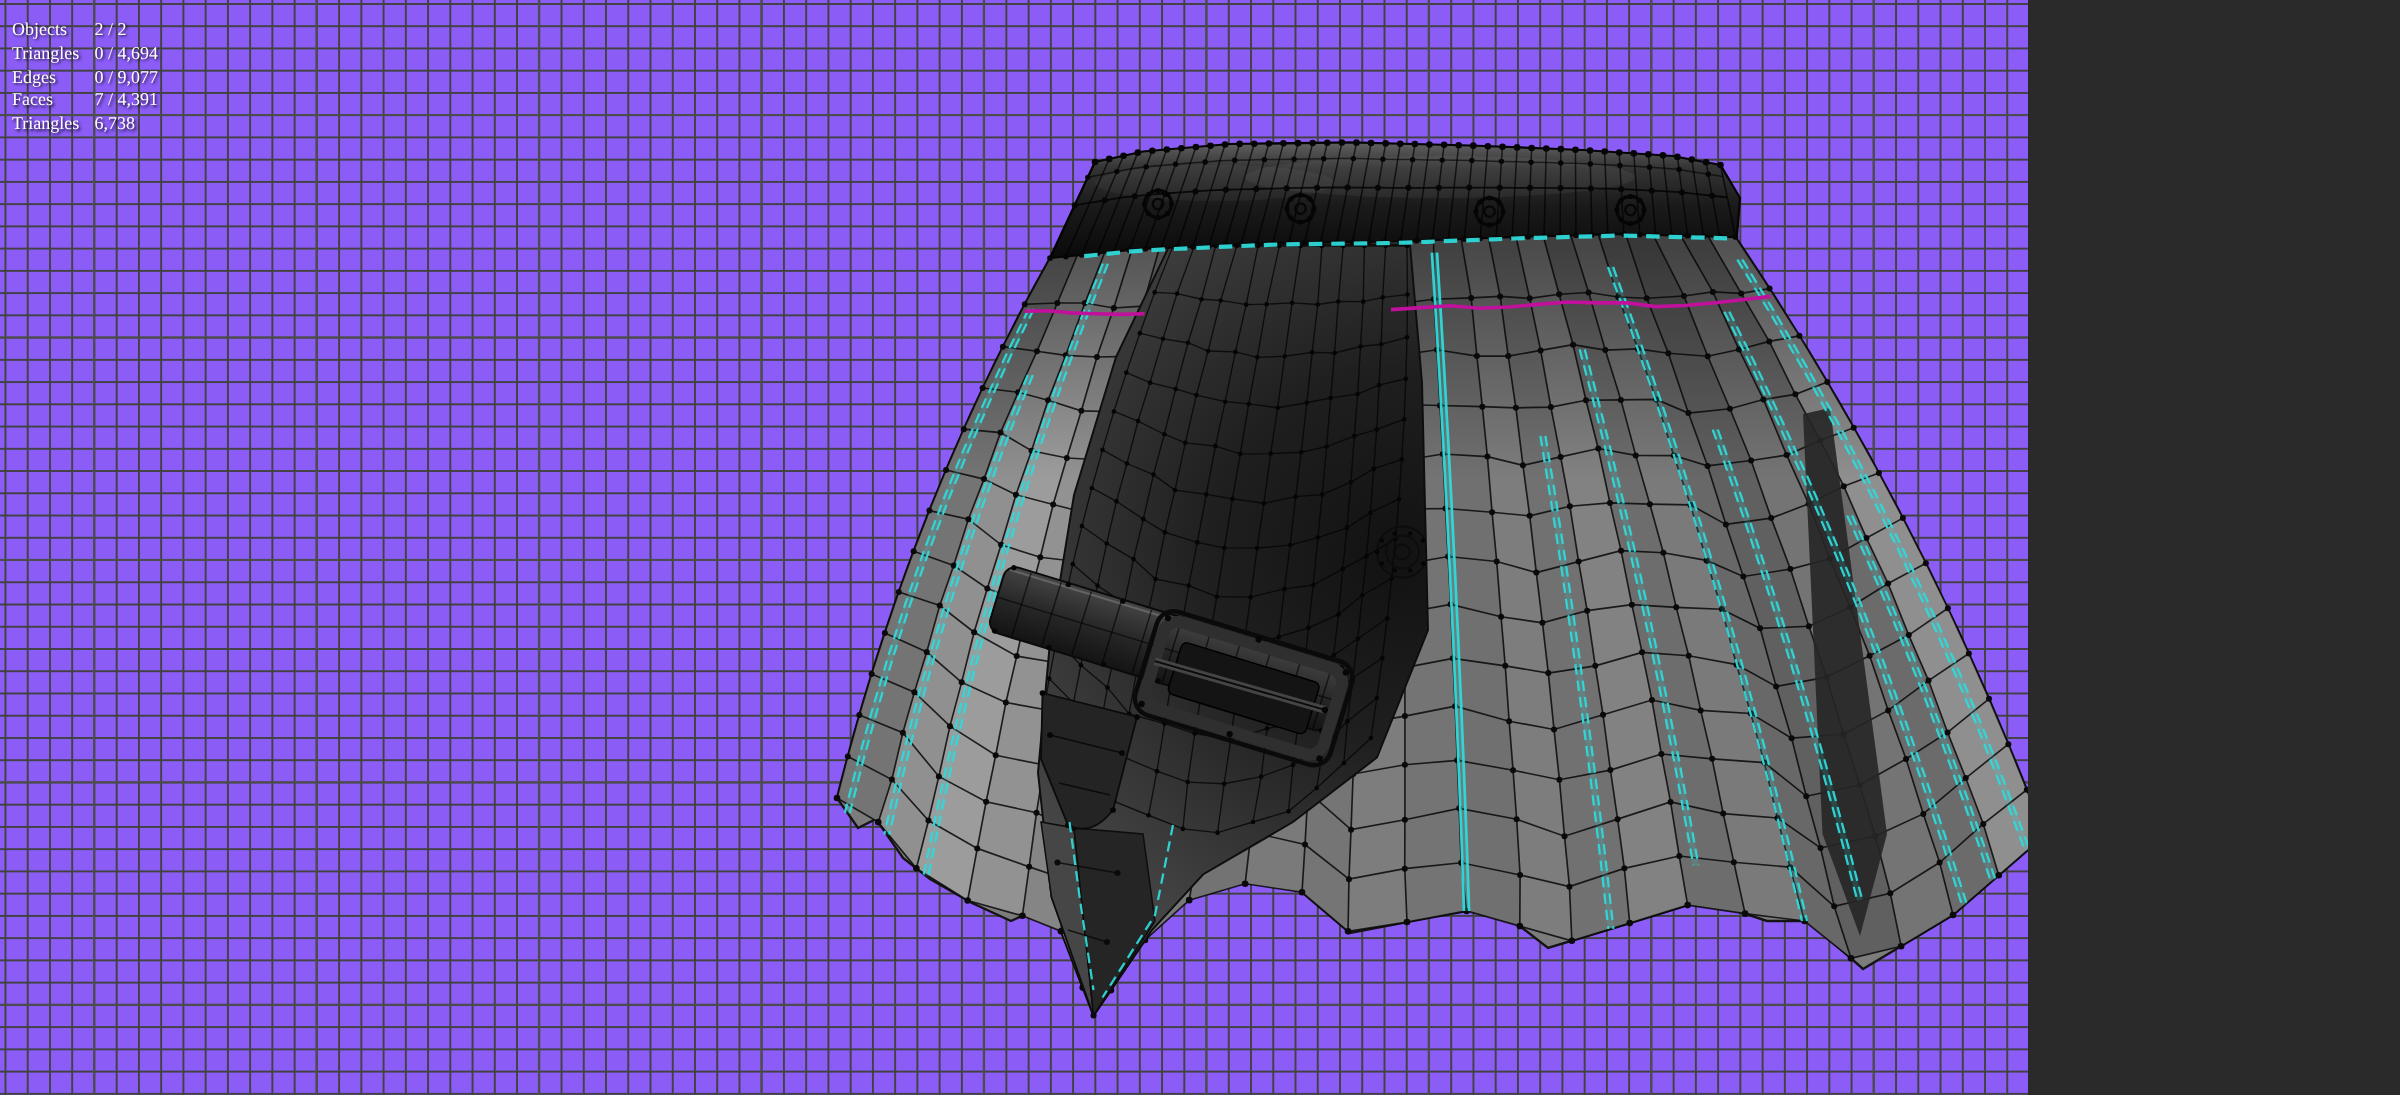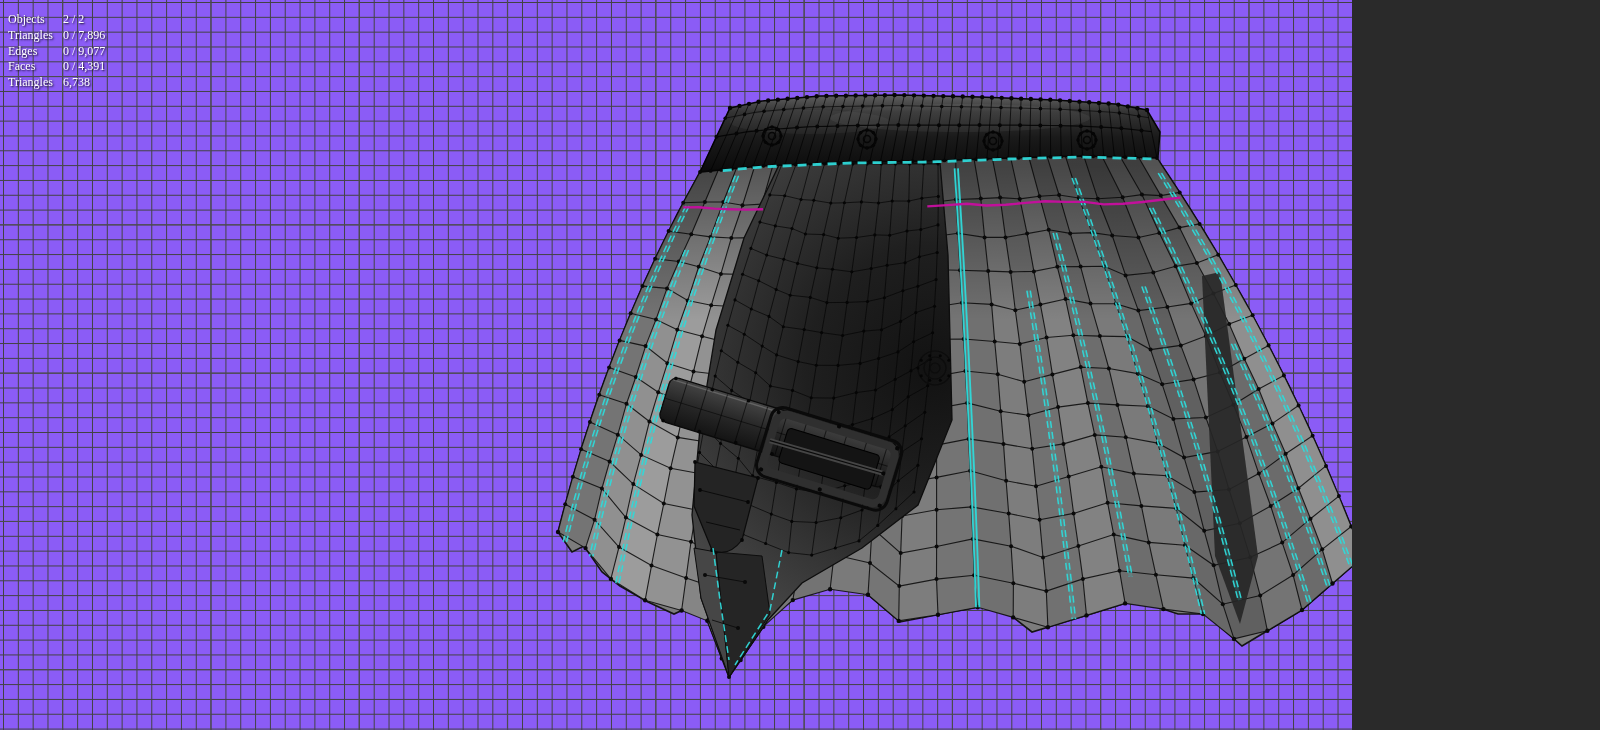--- a/index.html
+++ b/index.html
@@ -992,28 +992,28 @@
       </g>
     </svg>
 
   <div class="stats">
     <div class="stat-row">
       <span class="stat-label">Objects</span>
       <span class="stat-value">2 / 2</span>
     </div>
     <div class="stat-row">
       <span class="stat-label">Triangles</span>
-      <span class="stat-value">0 / 7,896</span>
+      <span class="stat-value">0 / 4,694</span>
     </div>
     <div class="stat-row">
       <span class="stat-label">Edges</span>
       <span class="stat-value">0 / 9,077</span>
     </div>
     <div class="stat-row">
       <span class="stat-label">Faces</span>
-      <span class="stat-value">0 / 4,391</span>
+      <span class="stat-value">7 / 4,391</span>
     </div>
     <div class="stat-row">
       <span class="stat-label">Triangles</span>
       <span class="stat-value">6,738</span>
     </div>
   </div>
 </div>
 
 </body></html>

